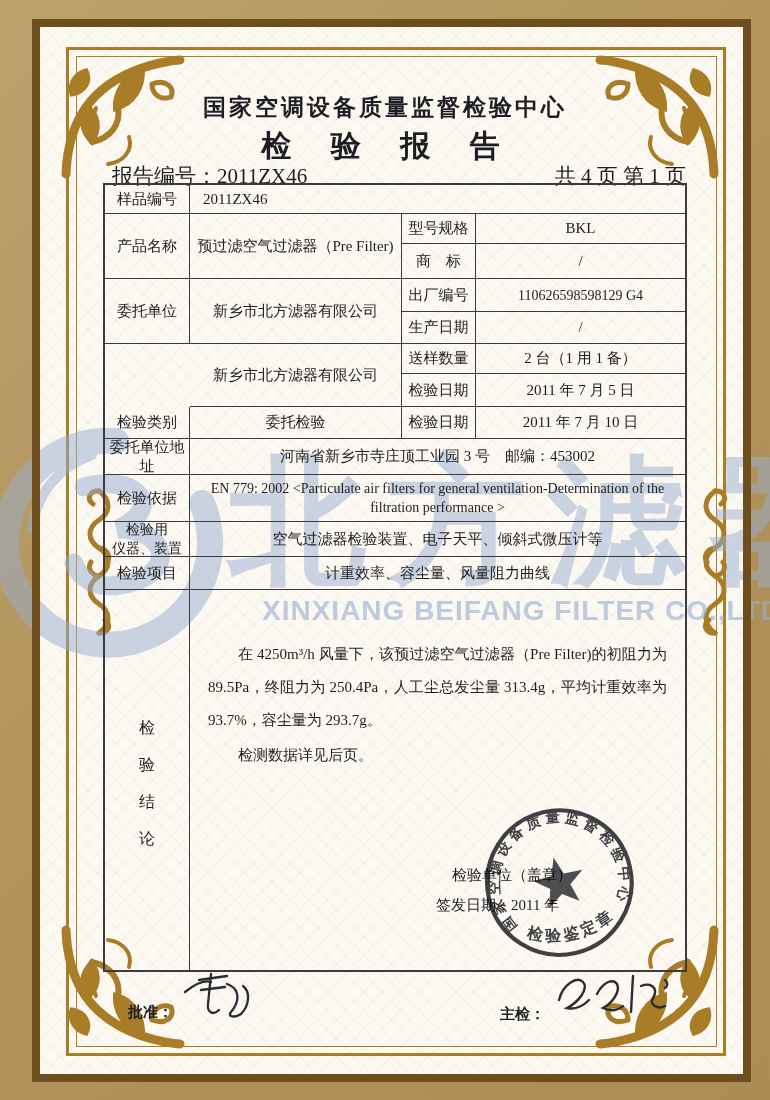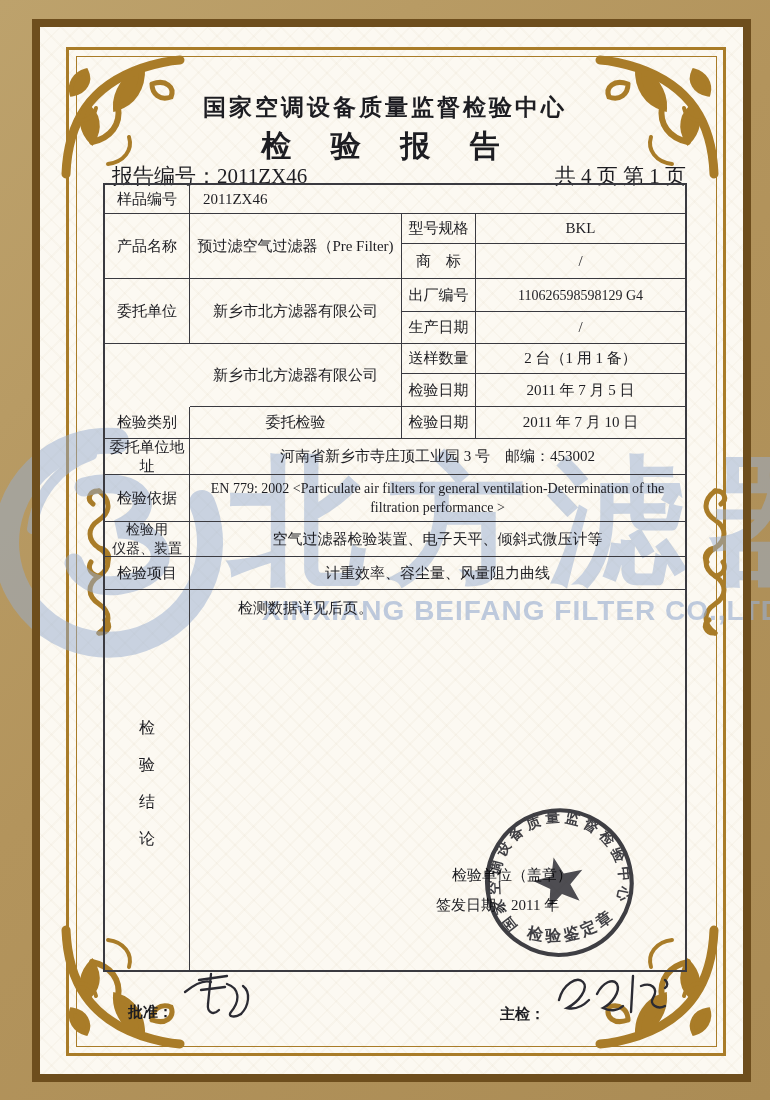--- a/index.html
+++ b/index.html
@@ -196,20 +196,21 @@
     <div class="cell" style="grid-row:12;grid-column:1">检验项目</div>
     <div class="cell nr" style="grid-row:12;grid-column:2/5">计重效率、容尘量、风量阻力曲线</div>
 
     <div class="cell nb concl-lab" style="grid-row:13;grid-column:1">
       <span>检</span>
       <span>验</span>
       <span>结</span>
       <span>论</span>
     </div>
     <div class="cell nr nb concl-body" style="grid-row:13;grid-column:2/5">
+      <p class="p1">在 4250m³/h 风量下，该预过滤空气过滤器（Pre Filter)的初阻力为 89.5Pa，终阻力为 250.4Pa，人工尘总发尘量 313.4g，平均计重效率为 93.7%，容尘量为 293.7g。</p>
       <p class="p2">检测数据详见后页。</p>
       <span class="unit-line">检验单位（盖章）</span>
       <span class="issue-line">签发日期：2011 年</span>
       <svg class="stamp" viewBox="0 0 200 200">
         <circle cx="100" cy="102" r="87" fill="none" stroke="#24242b" stroke-width="5"></circle>
         <path id="arcTop" d="M 36.8,138.5 A 73,73 0 1 1 163.2,138.5" fill="none"></path>
         <text font-size="17.5" letter-spacing="5" fill="#24242b" font-weight="bold">
           <textPath href="#arcTop" startOffset="50%" text-anchor="middle">国家空调设备质量监督检验中心</textPath>
         </text>
         <polygon fill="#24242b" opacity="0.92" points="100,71 107.6,92.5 130.4,93.1 112.4,107 118.8,128.9 100,116 81.2,128.9 87.6,107 69.6,93.1 92.4,92.5"></polygon>

